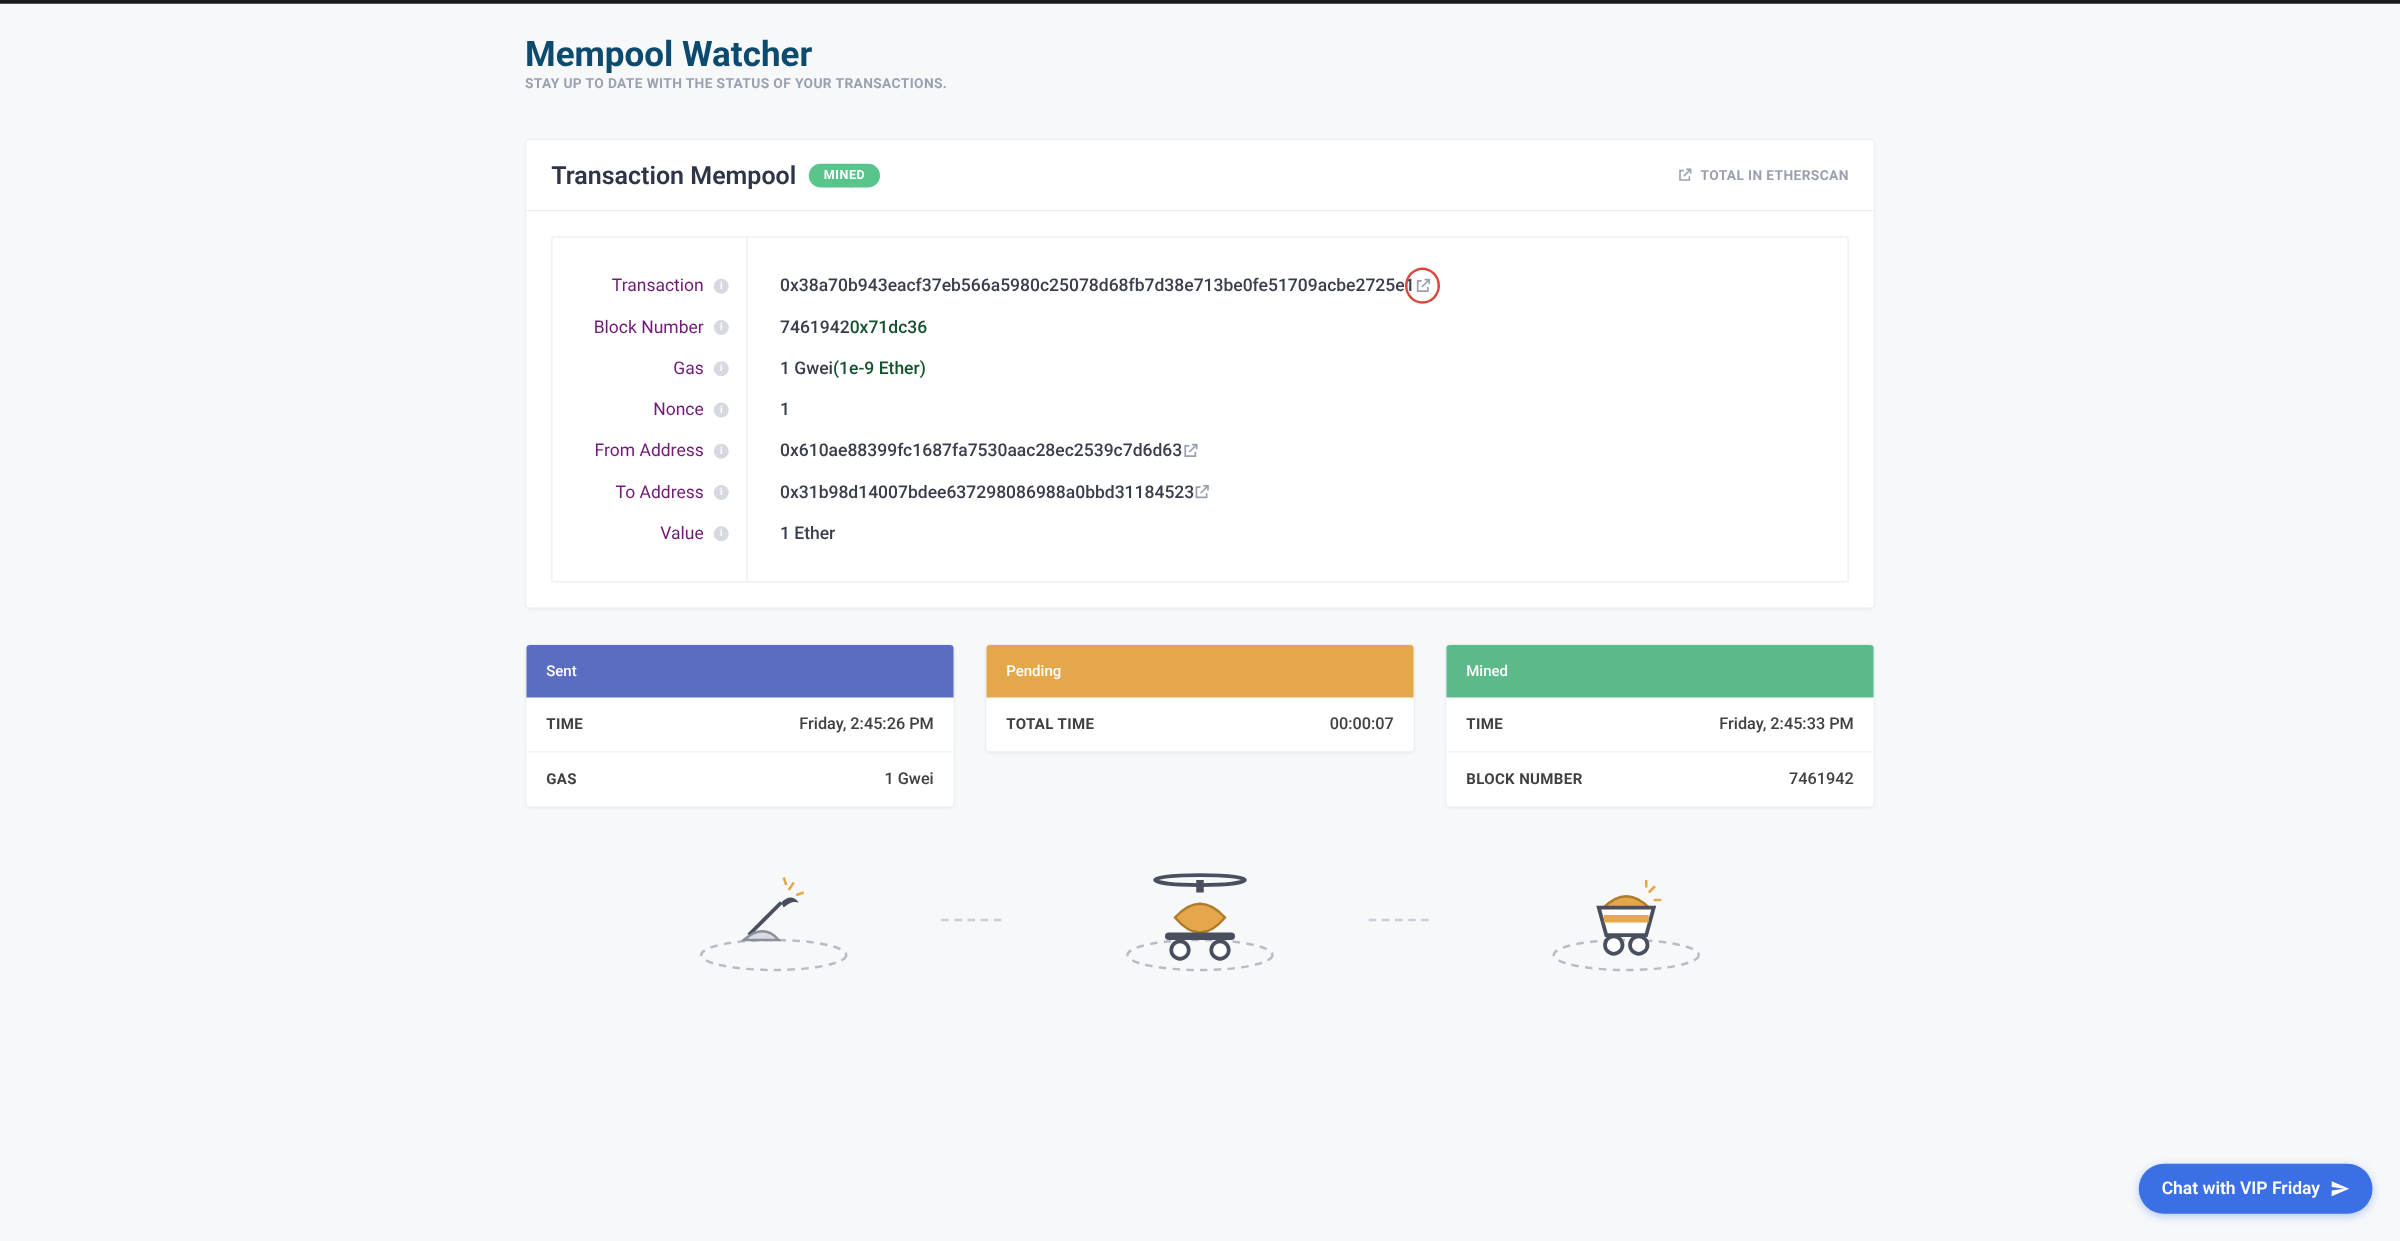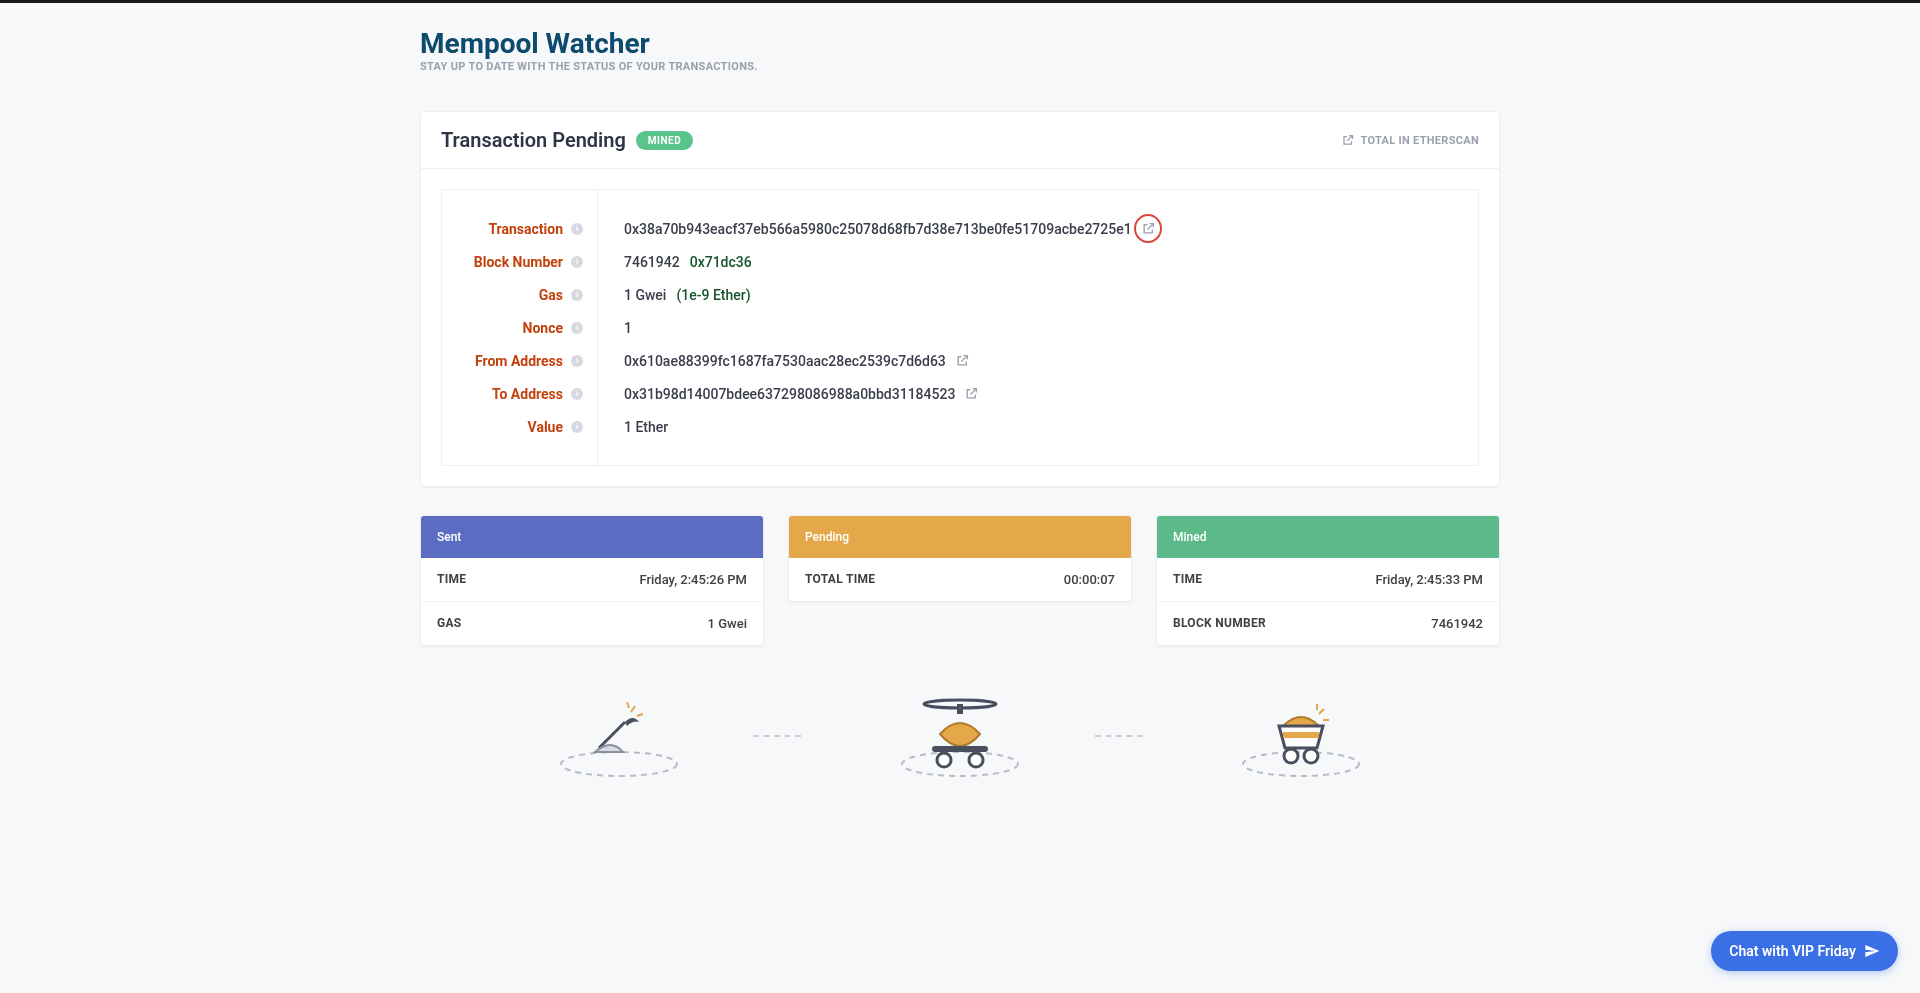--- a/index.html
+++ b/index.html
@@ -78,27 +78,27 @@
   .panel-labels {
     width: 156px;
     border-right: 1px solid #eceef2;
     padding: 22px 14px;
   }
   .panel-values {
     flex: 1;
     padding: 22px 18px 22px 26px;
   }
   .row { display: flex; align-items: center; justify-content: flex-end; height: 33px; gap: 8px; }
-  .row-label { font-size: 14px; color: #c2410c; font-weight: 700; }
+  .row-label { font-size: 14px; color: #701a75; font-weight: 400; }
   .info-dot {
     width: 12px; height: 12px; border-radius: 50%; background: #d6d9e0;
     display: inline-flex; align-items: center; justify-content: center;
     font-size: 8px; font-weight: 700; color: #fff;
   }
-  .vrow { display: flex; align-items: center; height: 33px; gap: 10px; font-size: 14px; color: #3a3e4c; font-weight: 500;}
+  .vrow { display: flex; align-items: center; height: 33px; font-size: 14px; color: #3a3e4c; font-weight: 500;}
   .muted { color: #14532d; font-weight: 500; }
   .link-icon { width: 13px; height: 13px; color: #9aa0ae; cursor: pointer; }
   .circle-highlight {
     position: relative;
     display: inline-flex; align-items: center; justify-content: center;
   }
   .circle-highlight::after {
     content: "";
     position: absolute;
     left: -8px; top: -8px; right: -7px; bottom: -8px;
@@ -174,21 +174,21 @@
 
 <div class="topbar"></div>
 
 <div class="container">
   <div class="page-title">Mempool Watcher</div>
   <div class="page-subtitle">STAY UP TO DATE WITH THE STATUS OF YOUR TRANSACTIONS.</div>
 
   <div class="card">
     <div class="card-header">
       <div class="card-header-left">
-        <div class="card-title">Transaction Pending</div>
+        <div class="card-title">Transaction Mempool</div>
         <span class="badge">MINED</span>
       </div>
       <div class="ext-link">
         <svg viewBox="0 0 24 24" fill="none" stroke="#9aa0ae" stroke-width="2.5">
             <path d="M14 3h7v7"></path>
             <path d="M10 14L21 3"></path>
             <path d="M19 14v6H4V5h6"></path>
           </svg>
         <span>TOTAL IN ETHERSCAN</span>
       </div>

